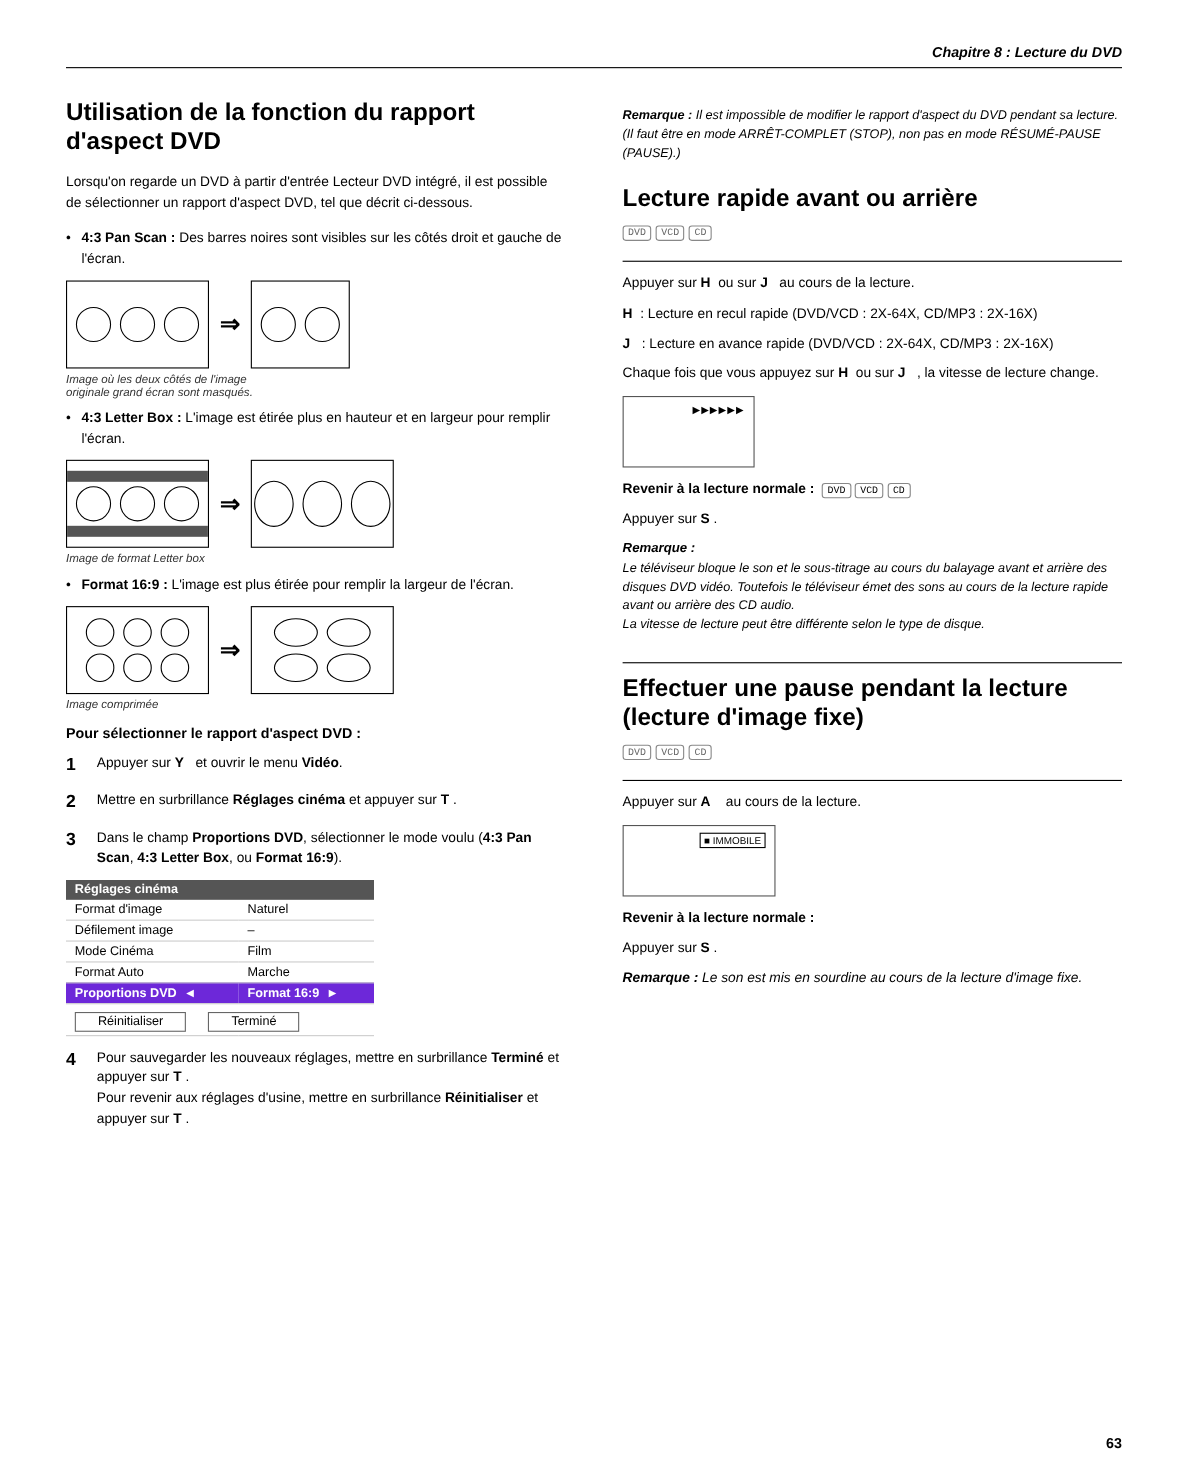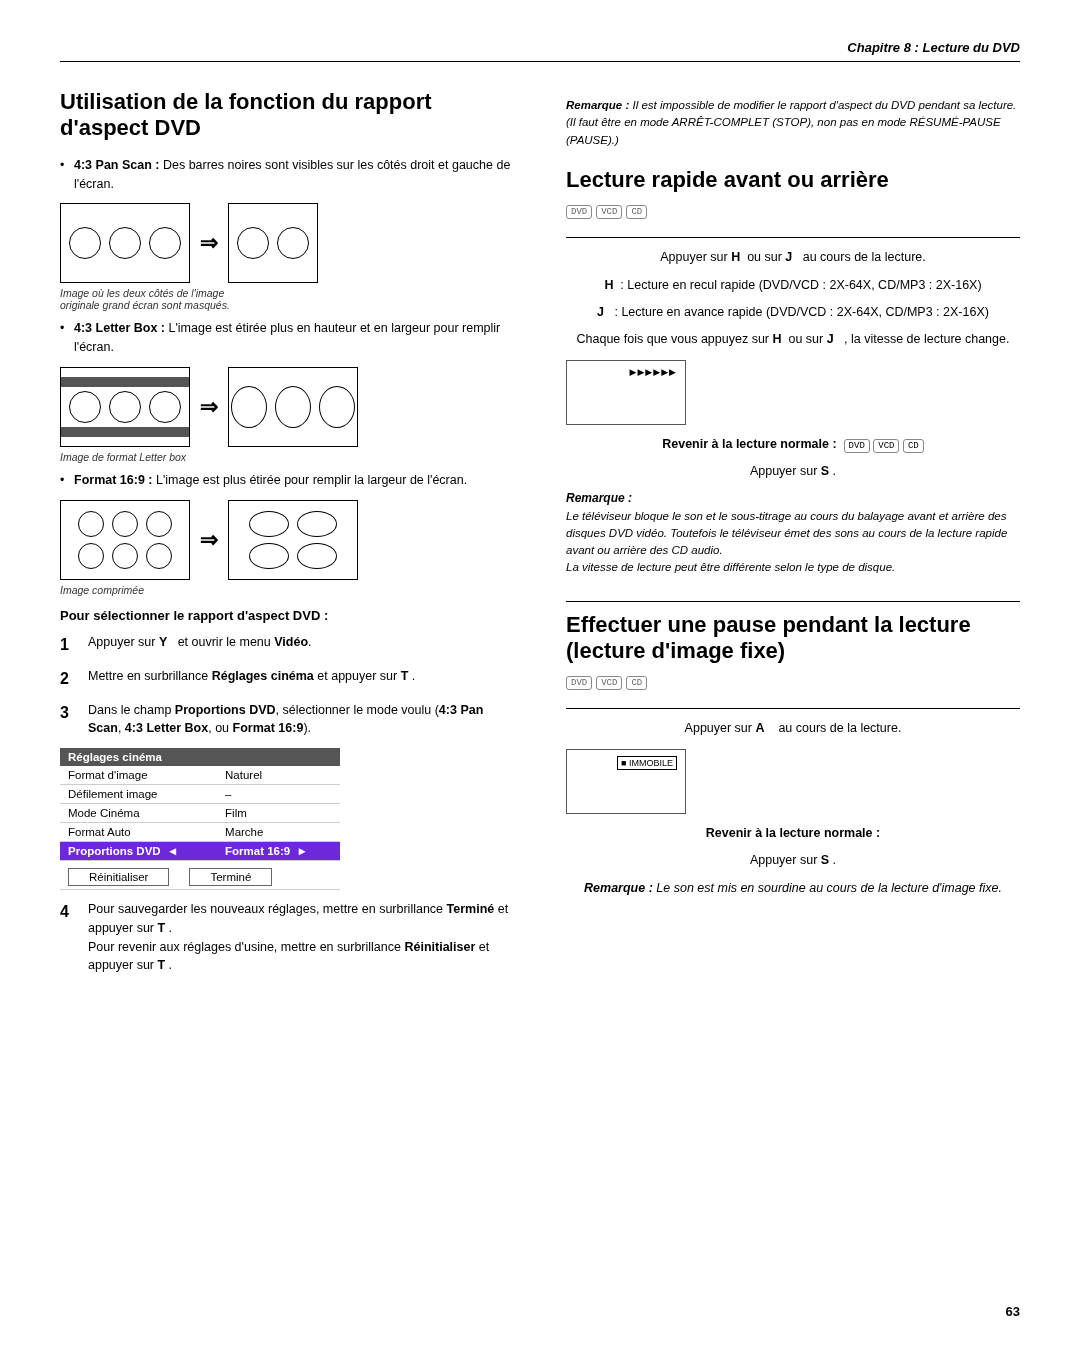--- a/index.html
+++ b/index.html
@@ -218,21 +218,21 @@
     .ff-indicator {
       position: absolute;
       top: 6px;
       right: 8px;
       font-size: 9px;
       letter-spacing: 1px;
       color: #000;
     }
     .still-img {
       border: 1.5px solid #555;
-      width: 120px;
+      width: 139px;
       height: 65px;
       background: #fff;
       display: flex;
       align-items: center;
       justify-content: center;
       margin: 10px 0;
       position: relative;
     }
     .still-indicator {
       position: absolute;
@@ -247,38 +247,38 @@
       position: absolute;
       bottom: 30px;
       right: 60px;
       font-size: 13px;
       font-weight: bold;
     }
     .para {
       font-size: 12.5px;
       line-height: 1.55;
       margin-bottom: 8px;
-      text-align: center;
     }
   </style>
 </head>
 <body>
 
 <div class="page">
 
   <div class="chapter-header">
     <span>Chapitre 8 : Lecture du DVD</span>
   </div>
 
   <div class="two-col">
 
     <div class="left-col">
 
       <h1>Utilisation de la fonction du rapport d'aspect DVD</h1>
 
+      <p class="intro-text">Lorsqu'on regarde un DVD à partir d'entrée Lecteur DVD intégré, il est possible de sélectionner un rapport d'aspect DVD, tel que décrit ci-dessous.</p>
 
       <div class="bullet-item">
         <span class="bold">4:3 Pan Scan :</span>
         <span> Des barres noires sont visibles sur les côtés droit et gauche de l'écran.</span>
       </div>
 
       <div class="diagram-row">
         <div class="diagram-box wide">
           <div class="circles-row">
             <div class="circle lg"></div>

